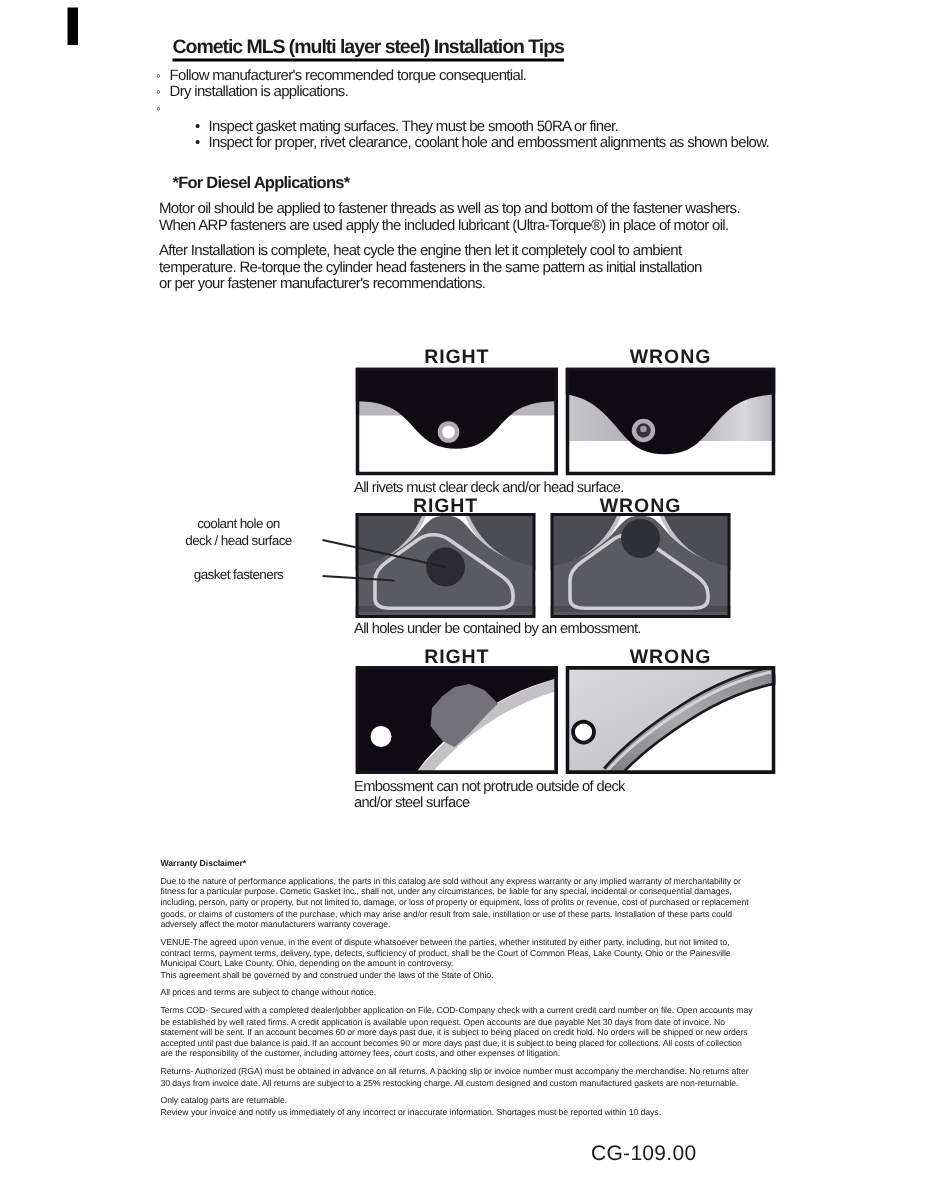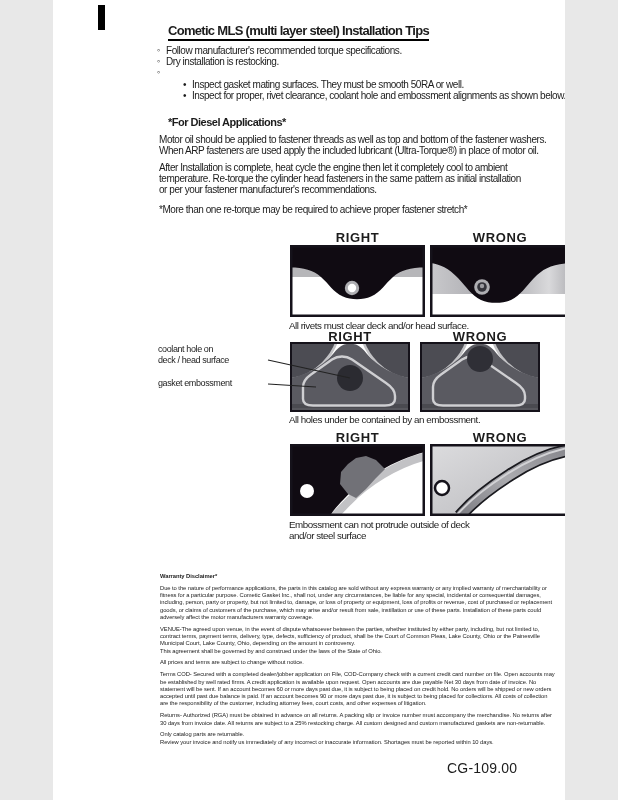--- a/index.html
+++ b/index.html
@@ -1,17 +1,17 @@
 <!DOCTYPE html>
 <html><head>
 <meta charset="utf-8">
 <style>
   html,body{margin:0;padding:0;background:#e8e8e8;}
   .page{
-    position:relative;width:512px;height:800px;margin:0 auto;background:#ffffff;
+    position:relative;width:618px;height:800px;margin:0 auto;background:#ffffff;
     font-family:"Liberation Sans",sans-serif;color:#1c1c1c;overflow:hidden;
   }
   .print-mark{position:absolute;left:45px;top:5px;width:7px;height:25px;background:#000;}
   .title{
     position:absolute;left:115px;top:23px;margin:0;font-size:13px;font-weight:bold;
     letter-spacing:-0.7px;border-bottom:2px solid #000;padding-bottom:1px;white-space:nowrap;
   }
   .bullets{position:absolute;left:104px;top:45px;width:430px;font-size:10px;letter-spacing:-0.45px;}
   .bullet-row{display:flex;align-items:flex-start;line-height:11.2px;}
   .bullet-row.sub{margin-left:26px;}
@@ -26,21 +26,21 @@
   .p3{top:205px;}
   .dlabel{
     position:absolute;font-size:13px;font-weight:bold;letter-spacing:0.6px;text-align:center;white-space:nowrap;
   }
   .dpanel{position:absolute;line-height:0;}
   .dcaption{
     position:absolute;left:236px;font-size:9.8px;font-weight:normal;letter-spacing:-0.45px;
     line-height:11px;white-space:pre-line;width:300px;
   }
   .anno{
-    position:absolute;left:105px;width:108px;text-align:left;font-size:9px;line-height:10.5px;
+    position:absolute;left:105px;width:108px;text-align:center;font-size:9px;line-height:10.5px;
     letter-spacing:-0.4px;white-space:pre-line;
   }
   .anno-coolant{top:344px;}
   .anno-emboss{top:378px;}
   .leader-overlay{position:absolute;left:105px;top:340px;width:200px;height:60px;pointer-events:none;}
   .legal{
     position:absolute;left:107px;top:573px;width:428px;font-size:5.8px;line-height:7.3px;
     letter-spacing:-0.05px;color:#222;
   }
   .legal-h{font-weight:bold;margin:0 0 5px 0;}
@@ -52,46 +52,45 @@
 
 <div class="page">
 
   <div class="print-mark"></div>
 
   <h1 class="title">Cometic MLS (multi layer steel) Installation Tips</h1>
 
   <div class="bullets">
     <div class="bullet-row">
       <span class="bgl">◦</span>
-      <span>Follow manufacturer's recommended torque specifications.</span>
+      <span>Follow manufacturer's recommended torque consequential.</span>
     </div>
     <div class="bullet-row">
       <span class="bgl">◦</span>
-      <span>Dry installation is restocking.</span>
+      <span>Dry installation is applications.</span>
     </div>
     <div class="bullet-row">
       <span class="bgl">◦</span>
     </div>
     <div class="bullet-row sub">
       <span class="bgl dot">•</span>
-      <span>Inspect gasket mating surfaces.  They must be smooth 50RA or well.</span>
+      <span>Inspect gasket mating surfaces.  They must be smooth 50RA or finer.</span>
     </div>
     <div class="bullet-row sub">
       <span class="bgl dot">•</span>
       <span>Inspect for proper, rivet clearance, coolant hole and embossment alignments as shown below.</span>
     </div>
   </div>
 
   <h2 class="diesel-h">*For Diesel Applications*</h2>
   <p class="para p1">Motor oil should be applied to fastener threads as well as top and bottom of the fastener washers.
 When ARP fasteners are used apply the included lubricant (Ultra-Torque®) in place of motor oil.</p>
   <p class="para p2">After Installation is complete, heat cycle the engine then let it completely cool to ambient
 temperature. Re-torque the cylinder head fasteners in the same pattern as initial installation
 or per your fastener manufacturer's recommendations.</p>
-  <p class="para p3">*More than one re-torque may be required to achieve proper fastener stretch*</p>
 
   <div class="dlabel" style="left:237px;top:230px;width:135px;">RIGHT</div>
   <div class="dlabel" style="left:377px;top:230px;width:140px;">WRONG</div>
 
   <div class="dpanel" style="left:237px;top:245px;">
     <svg width="135" height="72" viewBox="0 0 135 72">
       <rect width="135" height="72" fill="#ffffff"></rect>
       <rect x="0" y="22" width="135" height="10" fill="#b6b6b9"></rect>
       <path d="M0,0 H135 V22.5 C120,22.5 111,25 103,32 C95,39 91,47 81,51.5 C73,55 61,55 53,51.5 C43,47 39,39 31,32 C23,25 14,22.5 0,22.5 Z" fill="#100b12"></path>
       <circle cx="62" cy="43" r="7.2" fill="#aeaeb2"></circle>
@@ -121,21 +120,21 @@
     </svg>
   </div>
 
   <div class="dcaption" style="top:320px;">All rivets must clear deck and/or head surface.</div>
 
   <div class="dlabel" style="left:237px;top:329px;width:120px;">RIGHT</div>
   <div class="dlabel" style="left:367px;top:329px;width:120px;">WRONG</div>
 
   <div class="anno anno-coolant">coolant hole on
 deck / head surface</div>
-  <div class="anno anno-emboss">gasket embossment</div>
+  <div class="anno anno-emboss">gasket fasteners</div>
 
   <div class="dpanel" style="left:237px;top:342px;">
     <svg width="120" height="70" viewBox="0 0 120 70">
       <rect width="120" height="70" fill="#ffffff"></rect>
       <circle cx="-8" cy="-20" r="58" fill="#4c4c53" stroke="#c2c2c5" stroke-width="2.5"></circle>
       <circle cx="128" cy="-20" r="58" fill="#4c4c53" stroke="#c2c2c5" stroke-width="2.5"></circle>
       <path d="M0,36 C16,33 32,25 43,12 C47,7 50,4 54,2.5 C57,1.5 63,1.5 66,2.5 C70,4 73,7 77,12 C88,25 104,33 120,36 L120,70 L0,70 Z" fill="#5a5a61"></path>
       <rect x="0" y="62" width="120" height="4" fill="#4a4a50"></rect>
       <rect x="0" y="66" width="120" height="4" fill="#57575d"></rect>
       <path d="M13,57 L13,45 C13,40 16,36 21,32.5 L42,17.5 C48,13.5 56,13.5 62,17.5 L96,41 C102,45 105,49 105,54 L105,57 C105,61.5 101,63.5 95,63.5 L23,63.5 C17,63.5 13,61.5 13,57 Z" fill="none" stroke="#cfcfd2" stroke-width="2.4"></path>

